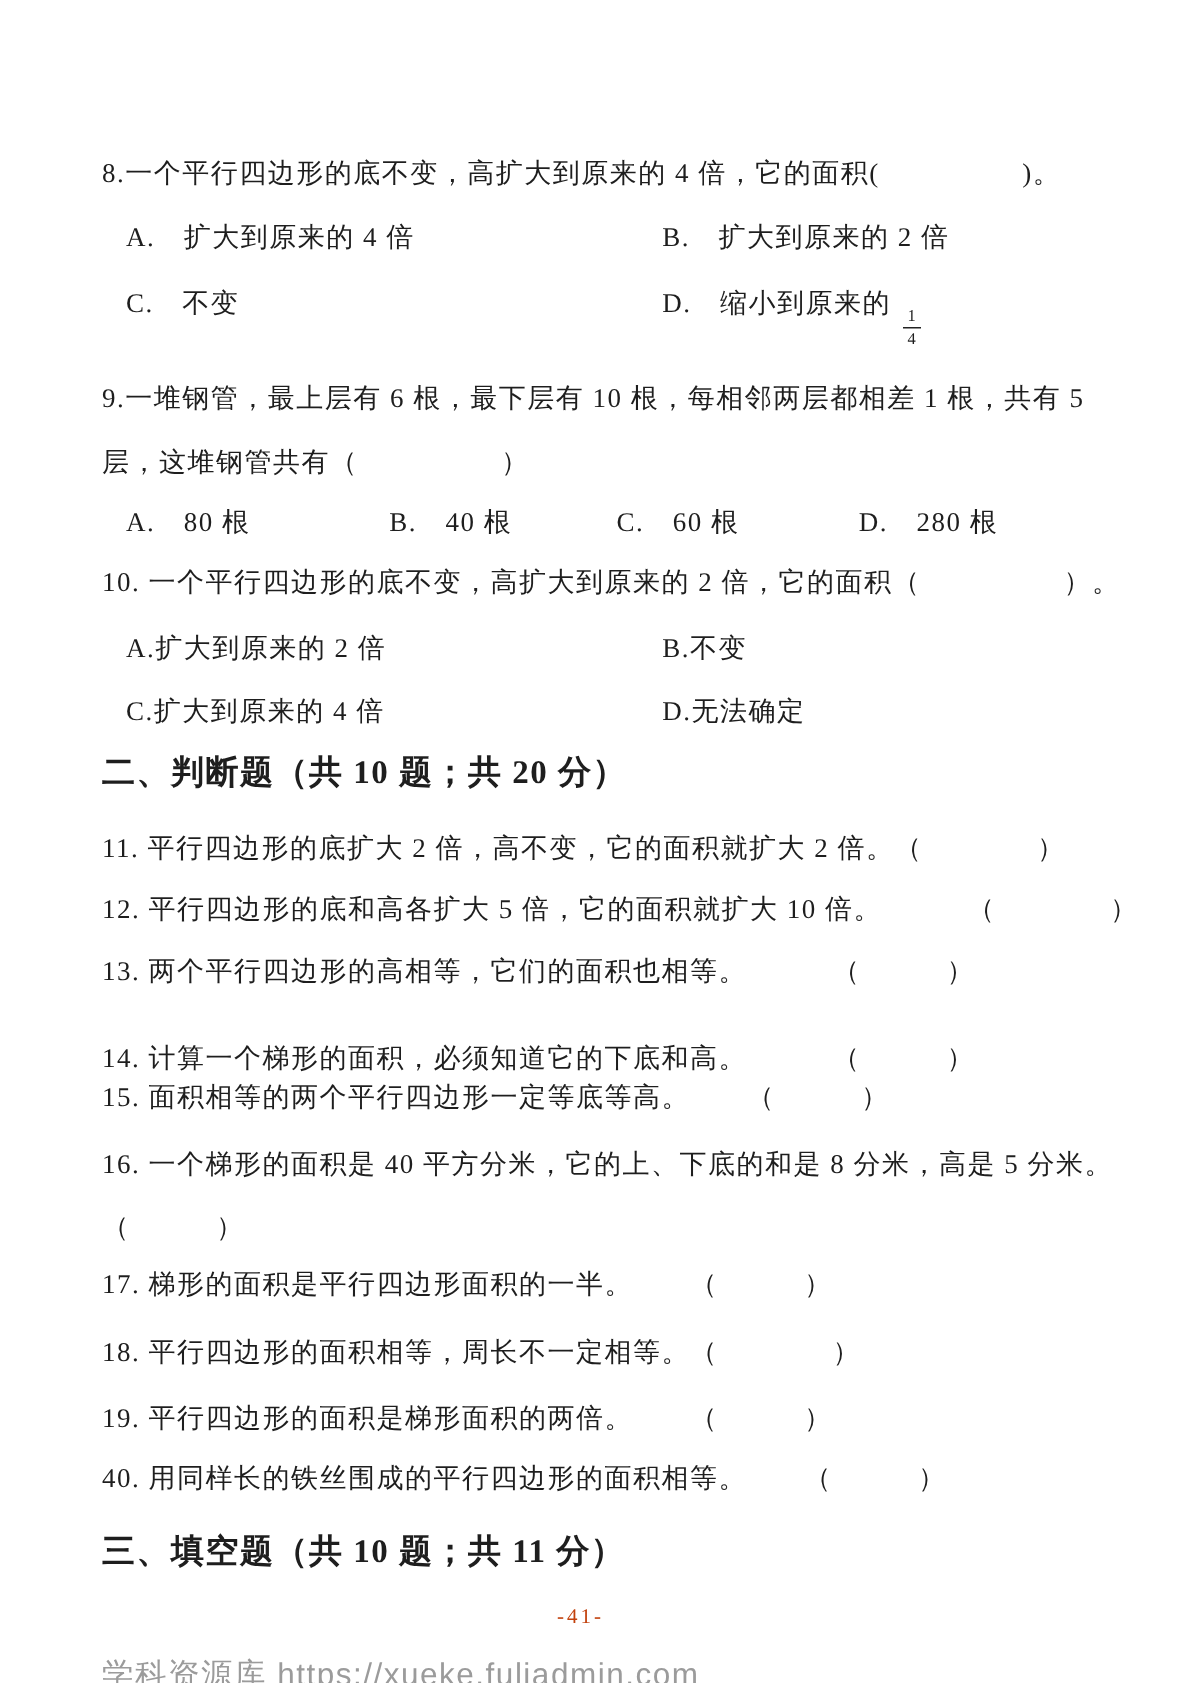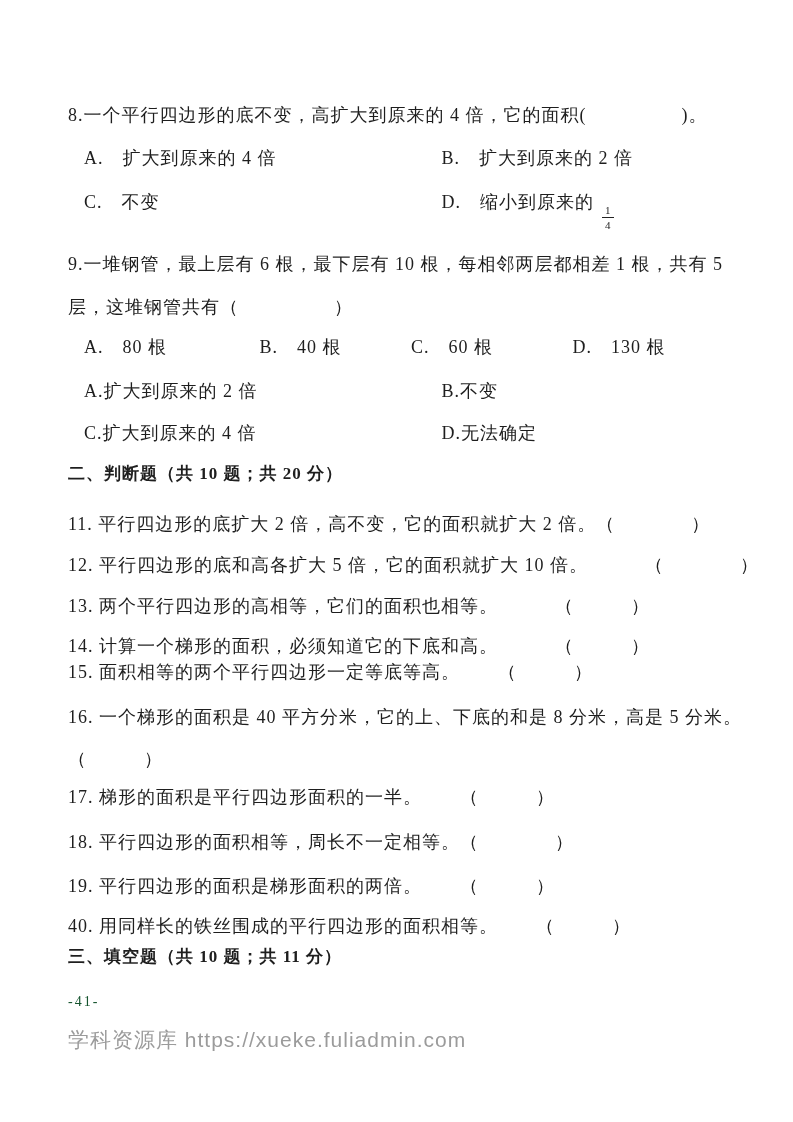--- a/index.html
+++ b/index.html
@@ -30,42 +30,43 @@
   }
   .opts .col-a {
     display: inline-block;
     width: 352px;
   }
   .opts4 .c1 { display: inline-block; width: 170px; }
   .opts4 .c2 { display: inline-block; width: 146px; }
   .opts4 .c3 { display: inline-block; width: 156px; }
   .section-title {
     font-weight: bold;
-    font-size: 17px;
+    font-size: 22px;
   }
   .frac {
     display: inline-flex;
     flex-direction: column;
     align-items: center;
     vertical-align: -6px;
     font-size: 11px;
     line-height: 1.1;
     margin-left: 8px;
     letter-spacing: 0;
   }
   .frac .fnum {
     border-bottom: 1.5px solid #222222;
     padding: 0 3px 1px 3px;
   }
   .frac .fden {
     padding-top: 1px;
   }
   .page-number {
+    text-align: center;
     font-size: 14px;
-    color: #14532d;
+    color: #c2410c;
     letter-spacing: 2px;
     line-height: 26px;
   }
   .footer-watermark {
     text-align: left;
     font-size: 21px;
     color: #9b9b9b;
     font-family: "Liberation Sans", "DejaVu Sans", sans-serif;
     letter-spacing: 1px;
     line-height: 30px;
@@ -92,47 +93,48 @@
           </span></span>
     </div>
 
     <div class="line" style="margin-top:20px">9.一堆钢管，最上层有 6 根，最下层有 10 根，每相邻两层都相差 1 根，共有 5</div>
     <div class="line" style="margin-top:17px">层，这堆钢管共有（　　　　　）</div>
 
     <div class="line opts opts4" style="margin-top:14px">
       <span class="c1">A.　80 根</span>
       <span class="c2">B.　40 根</span>
       <span class="c3">C.　60 根</span>
-      <span>D.　130 根</span>
+      <span>D.　280 根</span>
     </div>
 
+    <div class="line" style="margin-top:14px">10. 一个平行四边形的底不变，高扩大到原来的 2 倍，它的面积（　　　　　）。</div>
 
     <div class="line opts" style="margin-top:18px">
       <span class="col-a">A.扩大到原来的 2 倍</span>
       <span>B.不变</span>
     </div>
 
     <div class="line opts" style="margin-top:16px">
       <span class="col-a">C.扩大到原来的 4 倍</span>
       <span>D.无法确定</span>
     </div>
 
     <div class="line section-title" style="margin-top:15px">二、判断题（共 10 题；共 20 分）</div>
 
     <div class="line" style="margin-top:24px">11. 平行四边形的底扩大 2 倍，高不变，它的面积就扩大 2 倍。（　　　　）</div>
     <div class="line" style="margin-top:15px">12. 平行四边形的底和高各扩大 5 倍，它的面积就扩大 10 倍。　　　（　　　　）</div>
     <div class="line" style="margin-top:15px">13. 两个平行四边形的高相等，它们的面积也相等。　　　（　　　）</div>
-    <div class="line" style="margin-top:14px">14. 计算一个梯形的面积，必须知道它的下底和高。　　　（　　　）</div>
+    <div class="line" style="margin-top:32px">14. 计算一个梯形的面积，必须知道它的下底和高。　　　（　　　）</div>
     <div class="line" style="">15. 面积相等的两个平行四边形一定等底等高。　　（　　　）</div>
     <div class="line" style="margin-top:19px">16. 一个梯形的面积是 40 平方分米，它的上、下底的和是 8 分米，高是 5 分米。</div>
     <div class="line" style="margin-top:16px">（　　　）</div>
     <div class="line" style="margin-top:12px">17. 梯形的面积是平行四边形面积的一半。　　（　　　）</div>
     <div class="line" style="margin-top:19px">18. 平行四边形的面积相等，周长不一定相等。（　　　　）</div>
     <div class="line" style="margin-top:18px">19. 平行四边形的面积是梯形面积的两倍。　　（　　　）</div>
     <div class="line" style="margin-top:14px">40. 用同样长的铁丝围成的平行四边形的面积相等。　　（　　　）</div>
 
-    <div class="line section-title" style="margin-top:5px">三、填空题（共 10 题；共 11 分）</div>
+    <div class="line section-title" style="margin-top:23px">三、填空题（共 10 题；共 11 分）</div>
 
     <div class="page-number" style="margin-top:19px">-41-</div>
     <div class="footer-watermark" style="margin-top:10px">学科资源库 https://xueke.fuliadmin.com</div>
 
   </div>
 </div>
 
 </body></html>

